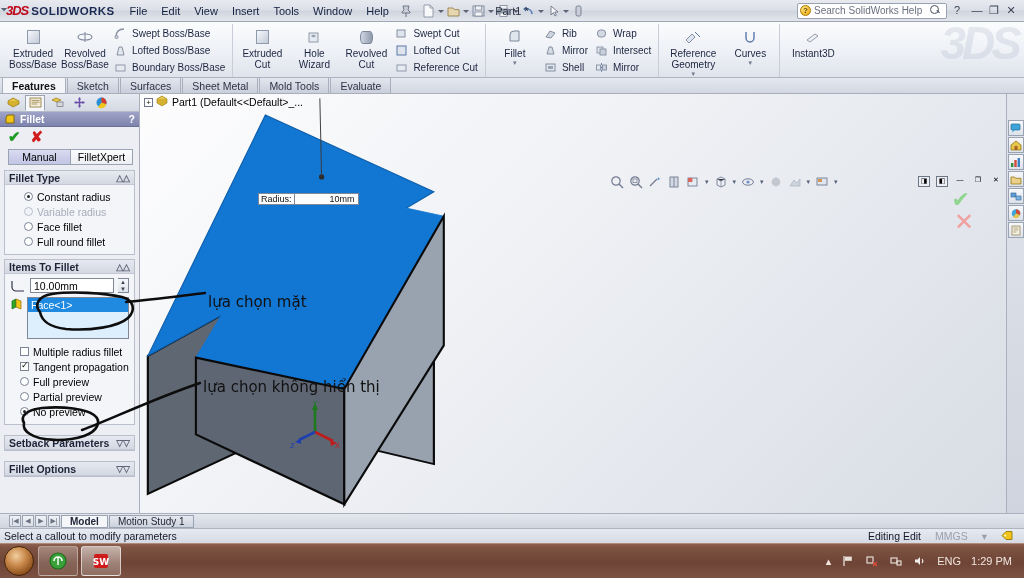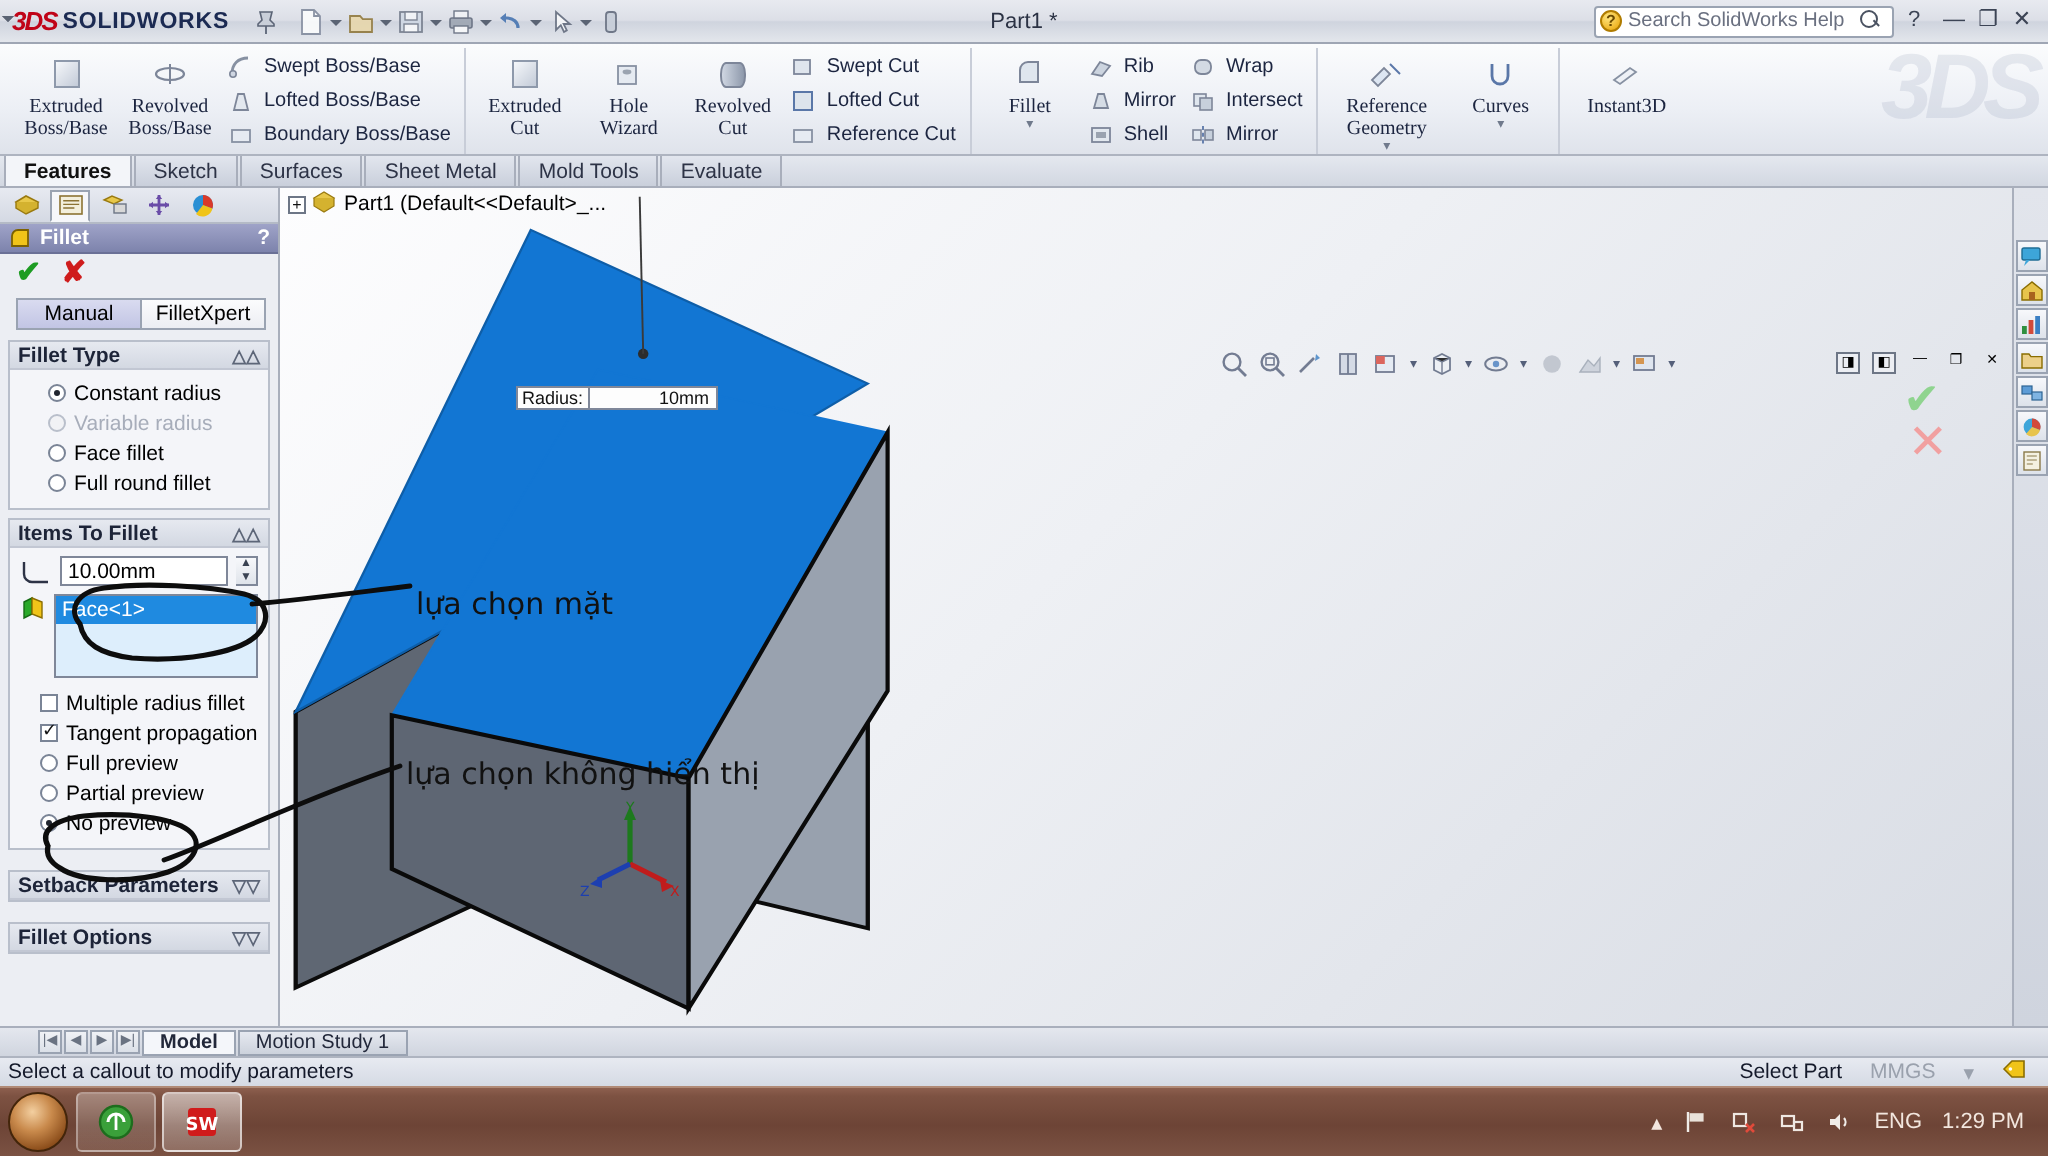--- a/index.html
+++ b/index.html
@@ -49,21 +49,21 @@
     height:56px; min-height:56px; position:relative;
     background:linear-gradient(to bottom,#fbfcfd 0%,#eceff5 60%,#dfe3eb 100%);
     border-bottom:1px solid #aeb4c0;
     display:flex; align-items:stretch; padding:2px 0 0 4px;
     overflow:hidden;
   }
   .ds-watermark { position:absolute; right:6px; top:-6px; font-size:46px; font-weight:bold; font-style:italic;
     color:rgba(140,150,175,0.18); letter-spacing:-4px; pointer-events:none; }
   .rgroup { display:flex; align-items:flex-start; padding:0 3px; border-right:1px solid #c8cdd8; }
   .rgroup:last-of-type{border-right:none;}
-  .bigbtn { width:52px; text-align:center; padding-top:2px; cursor:default;font-family:Liberation Serif, serif;}
+  .bigbtn { width:52px; text-align:center; padding-top:2px; cursor:default;}
   .bigbtn .ico { height:22px; display:flex; align-items:center; justify-content:center;}
   .bigbtn .lbl { font-size:10px; line-height:11px; color:#1c2540;}
   .smallcol { display:flex; flex-direction:column; justify-content:flex-start; padding-top:1px;}
   .smallbtn { display:flex; align-items:center; gap:4px; height:17px; padding:0 4px 0 2px; cursor:default;text-align:right; }
   .smallbtn .lbl { font-size:10px; color:#1c2540; white-space:nowrap;}
   .sico { width:15px;height:15px; display:inline-block; position:relative;}
   .arrowdn { width:100%; text-align:center; font-size:7px; color:#707a8c; line-height:7px;}
   .ic-box2 { width:13px;height:14px;background:linear-gradient(135deg,#f5f7fa,#c3cbd8); border:1px solid #8e99ab;}
   .ic-cyl { width:13px;height:13px;background:linear-gradient(to right,#cfd6e2,#8e99ab); border:1px solid #7d8699; border-radius:3px/6px;}
 
@@ -135,21 +135,21 @@
   .callout .k { padding:0 2px; border-right:1px solid #7f8799; color:#111;}
   .callout .v { padding:0 3px; color:#111;}
 
   
   .taskpane { width:18px; min-width:18px; background:linear-gradient(to bottom,#e2e5ec,#cfd4de); border-left:1px solid #a9afbc;
     display:flex; flex-direction:column; align-items:center; padding-top:26px; gap:1px;}
   .tp-ico { width:16px;height:16px; border:1px solid #9aa3b2; background:linear-gradient(to bottom,#f7f8fb,#dde2ea); display:flex;align-items:center;justify-content:center;}
 
   
   .bottomtabs { height:15px; min-height:15px; background:linear-gradient(to bottom,#e4e7ee,#d0d5df); border-top:1px solid #a9afbc;
-    display:flex; align-items:center; gap:1px; padding-left:19px;}
+    display:flex; align-items:center; gap:1px; padding-left:9px;}
   .navbtn { width:12px;height:12px; border:1px solid #9aa3b2; background:linear-gradient(to bottom,#f0f2f6,#dbe0e8); font-size:7px; text-align:center; line-height:10px; color:#6a7382;}
   .btab { font-size:10px; padding:0 8px; height:13px; line-height:12px; border:1px solid #9aa3b2; background:linear-gradient(to bottom,#e6e9f0,#ccd2dc); color:#22283a;}
   .btab.active { background:#f4f6fa; font-weight:bold; }
   .statusbar { height:15px; min-height:15px; background:linear-gradient(to bottom,#e7eaf1,#d5dae4); border-top:1px solid #aeb4c0;
     display:flex; align-items:center; font-size:10.5px; padding:0 4px; color:#14192a;}
   .sb-right { margin-left:auto; display:flex; align-items:center; gap:14px; padding-right:6px;}
   .sb-faint { color:#9aa1ad;}
 
   
   .taskbar { position:absolute; left:0; right:0; bottom:0; height:35px;
@@ -172,20 +172,29 @@
 </style>
 </head>
 <body>
 
 <div class="app">
 
   <div class="titlebar">
     <div class="sw-logo">
       <span class="ds">3DS</span>
       <span class="name">SOLIDWORKS</span>
+    </div>
+    <div class="menubar">
+      <span>File</span>
+      <span>Edit</span>
+      <span>View</span>
+      <span>Insert</span>
+      <span>Tools</span>
+      <span>Window</span>
+      <span>Help</span>
     </div>
     <span class="pin-icon">
       <svg width="16" height="16" viewBox="0 0 16 16">
           <path d="M5 3 h6 l-1 4 2 2 v1 H4 V9 l2-2z" fill="#c9cfd9" stroke="#5b6476" stroke-width="0.8"></path>
           <path d="M8 10 v4" stroke="#5b6476" stroke-width="0.9"></path>
         </svg>
     </span>
     <div class="qat">
       <span class="qbtn"><svg width="17" height="18" viewBox="0 0 17 18">
             <path d="M4 3h6l3 3v9H4z" fill="#fdfefe" stroke="#7d8699" stroke-width="0.9"></path>
@@ -734,21 +743,21 @@
     <span class="navbtn">◀</span>
     <span class="navbtn">▶</span>
     <span class="navbtn">▶|</span>
     <span class="btab active">Model</span>
     <span class="btab">Motion Study 1</span>
   </div>
 
   <div class="statusbar">
     <span>Select a callout to modify parameters</span>
     <span class="sb-right">
-      <span>Select Part</span>
+      <span>Editing Edit</span>
       <span class="sb-faint">MMGS</span>
       <span class="sb-faint">▾</span>
       <span>
         <svg width="13" height="11" viewBox="0 0 13 11">
             <path d="M1 5.5 5 1.5h6v8H5z" fill="#f0c419" stroke="#8a6d00" stroke-width="0.8"></path>
             <circle cx="4.2" cy="5.5" r="0.9" fill="#fff"></circle>
           </svg>
       </span>
     </span>
   </div>

